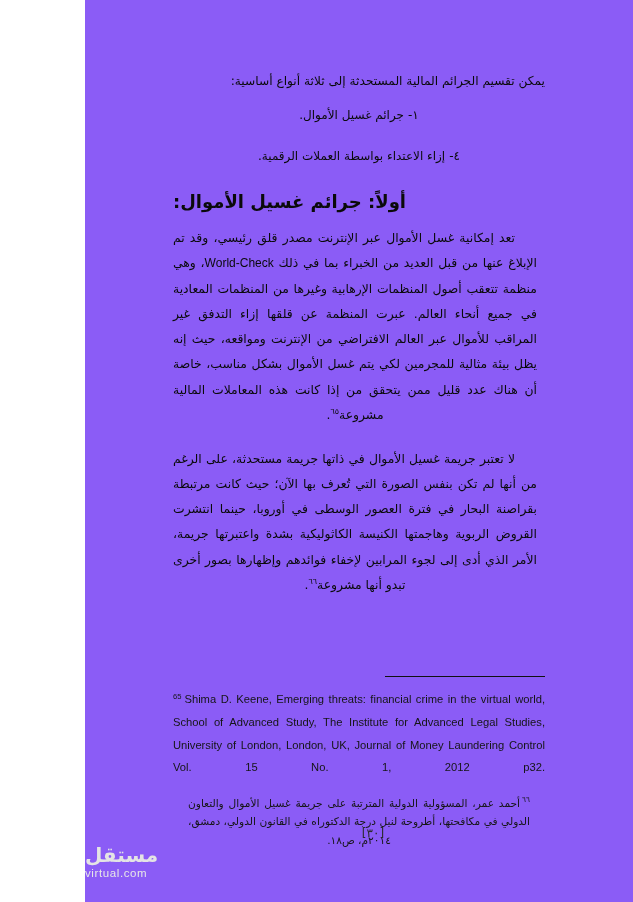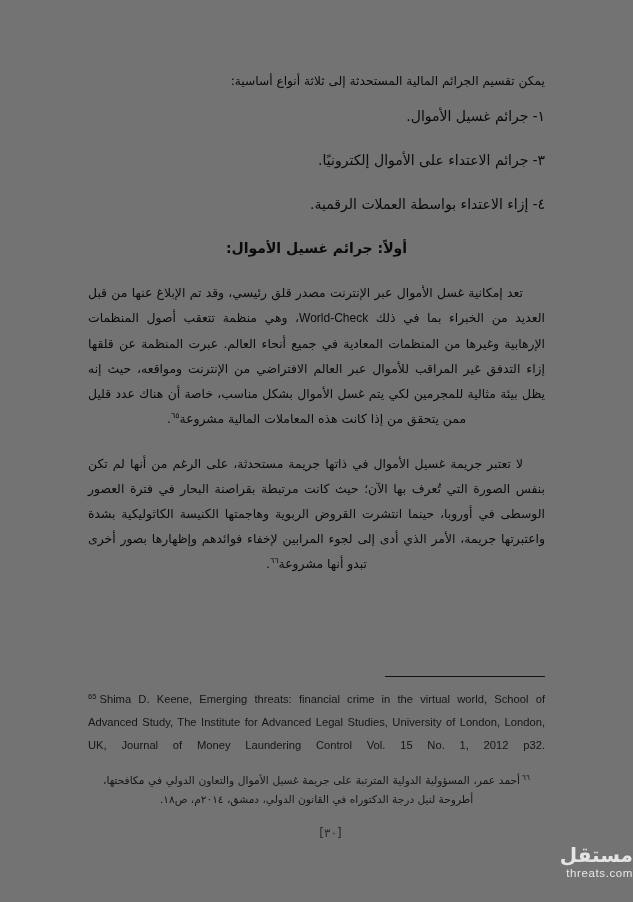--- a/index.html
+++ b/index.html
@@ -3,23 +3,23 @@
 <meta charset="utf-8">
 <style>
   html, body {
     margin: 0;
     padding: 0;
     background: #ffffff;
   }
 
   .page {
     position: relative;
-    width: 633px;
+    width: 548px;
     height: 902px;
-    background: #737373;
+    background: #8b5cf6;
     overflow: hidden;
     box-sizing: border-box;
     font-family: "DejaVu Sans", "Liberation Sans", sans-serif;
     color: #0a0a0a;
   }
 
   
   .content {
     position: absolute;
     top: 72px;
@@ -37,45 +37,46 @@
     white-space: nowrap;
   }
 
   .num-list {
     list-style: none;
     margin: 0;
     padding: 0;
   }
 
   .num-item {
-    font-size: 14px;
+    font-size: 12px;
     line-height: 1.5;
+    text-align: center;
     margin: 0 0 23px 0;
     white-space: nowrap;
   }
 
   .num-item .marker {
     margin-left: 4px;
   }
 
   .section-head {
-    font-size: 14px;
+    font-size: 18px;
     font-weight: bold;
     line-height: 1.5;
-    text-align: center;
-    margin: 2px 0 21px 0;
+    text-align: left;
+    margin: 2px 0 10px 0;
     white-space: nowrap;
   }
 
   .para {
     font-size: 12.4px;
     line-height: 2.03;
     text-align: justify;
     text-align-last: center;
-    margin: 0 0 19px 0;
+    margin: 0 8px 19px 0;
     text-indent: 22px;
   }
 
   .para .latin {
     direction: ltr;
     unicode-bidi: embed;
     font-family: "Liberation Sans", sans-serif;
     font-size: 12px;
   }
 
@@ -147,21 +148,21 @@
     color: #2a2a2a;
     direction: rtl;
     margin-left: 28px;
   }
 
   .watermark {
     position: absolute;
     top: 845px;
     left: 0;
     right: 0;
-    text-align: right;
+    text-align: left;
     user-select: none;
   }
 
   .watermark .wm-ar {
     display: block;
     font-size: 20px;
     font-weight: bold;
     color: #e4e4e4;
     letter-spacing: 0.5px;
     line-height: 1.05;
@@ -185,23 +186,20 @@
 
   <div class="content">
 
     <p class="lead-line">يمكن تقسيم الجرائم المالية المستحدثة إلى ثلاثة أنواع أساسية:</p>
 
     <ul class="num-list">
       <li class="num-item">
         <span class="marker">١-</span><span>جرائم غسيل الأموال.</span>
       </li>
       <li class="num-item">
-        <span class="marker">٣-</span><span>جرائم الاعتداء على الأموال إلكترونيًا.</span>
-      </li>
-      <li class="num-item">
         <span class="marker">٤-</span><span>إزاء الاعتداء بواسطة العملات الرقمية.</span>
       </li>
     </ul>
 
     <p class="section-head">أولاً: جرائم غسيل الأموال:</p>
 
     <p class="para"><span>تعد إمكانية غسل الأموال عبر الإنترنت مصدر قلق رئيسي، وقد تم الإبلاغ عنها من قبل العديد من الخبراء بما في ذلك </span><span class="latin">World-Check</span><span>، وهي منظمة تتعقب أصول المنظمات الإرهابية وغيرها من المنظمات المعادية في جميع أنحاء العالم. عبرت المنظمة عن قلقها إزاء التدفق غير المراقب للأموال عبر العالم الافتراضي من الإنترنت ومواقعه، حيث إنه يظل بيئة مثالية للمجرمين لكي يتم غسل الأموال بشكل مناسب، خاصة أن هناك عدد قليل ممن يتحقق من إذا كانت هذه المعاملات المالية مشروعة</span><span class="fn-ref">٦٥</span><span>.</span></p>
 
     <p class="para"><span>لا تعتبر جريمة غسيل الأموال في ذاتها جريمة مستحدثة، على الرغم من أنها لم تكن بنفس الصورة التي تُعرف بها الآن؛ حيث كانت مرتبطة بقراصنة البحار في فترة العصور الوسطى في أوروبا، حينما انتشرت القروض الربوية وهاجمتها الكنيسة الكاثوليكية بشدة واعتبرتها جريمة، الأمر الذي أدى إلى لجوء المرابين لإخفاء فوائدهم وإظهارها بصور أخرى تبدو أنها مشروعة</span><span class="fn-ref">٦٦</span><span>.</span></p>
 
@@ -213,16 +211,16 @@
 
     <p class="fn-en"><span class="sup">65</span><span>Shima D. Keene, Emerging threats: financial crime in the virtual world, School of Advanced Study, The Institute for Advanced Legal Studies, University of London, London, UK, Journal of Money Laundering Control Vol. 15 No. 1, 2012 p32.</span></p>
 
     <p class="fn-ar"><span class="sup">٦٦</span><span>أحمد عمر، المسؤولية الدولية المترتبة على جريمة غسيل الأموال والتعاون الدولي في مكافحتها، أطروحة لنيل درجة الدكتوراه في القانون الدولي، دمشق، ٢٠١٤م، ص١٨.</span></p>
   </div>
 
   <div class="page-number">[٣٠]</div>
 
   <div class="watermark">
     <span class="wm-ar">مستقل</span>
-    <span class="wm-latin">threats.com</span>
+    <span class="wm-latin">virtual.com</span>
   </div>
 
 </div>
 
 </body></html>

